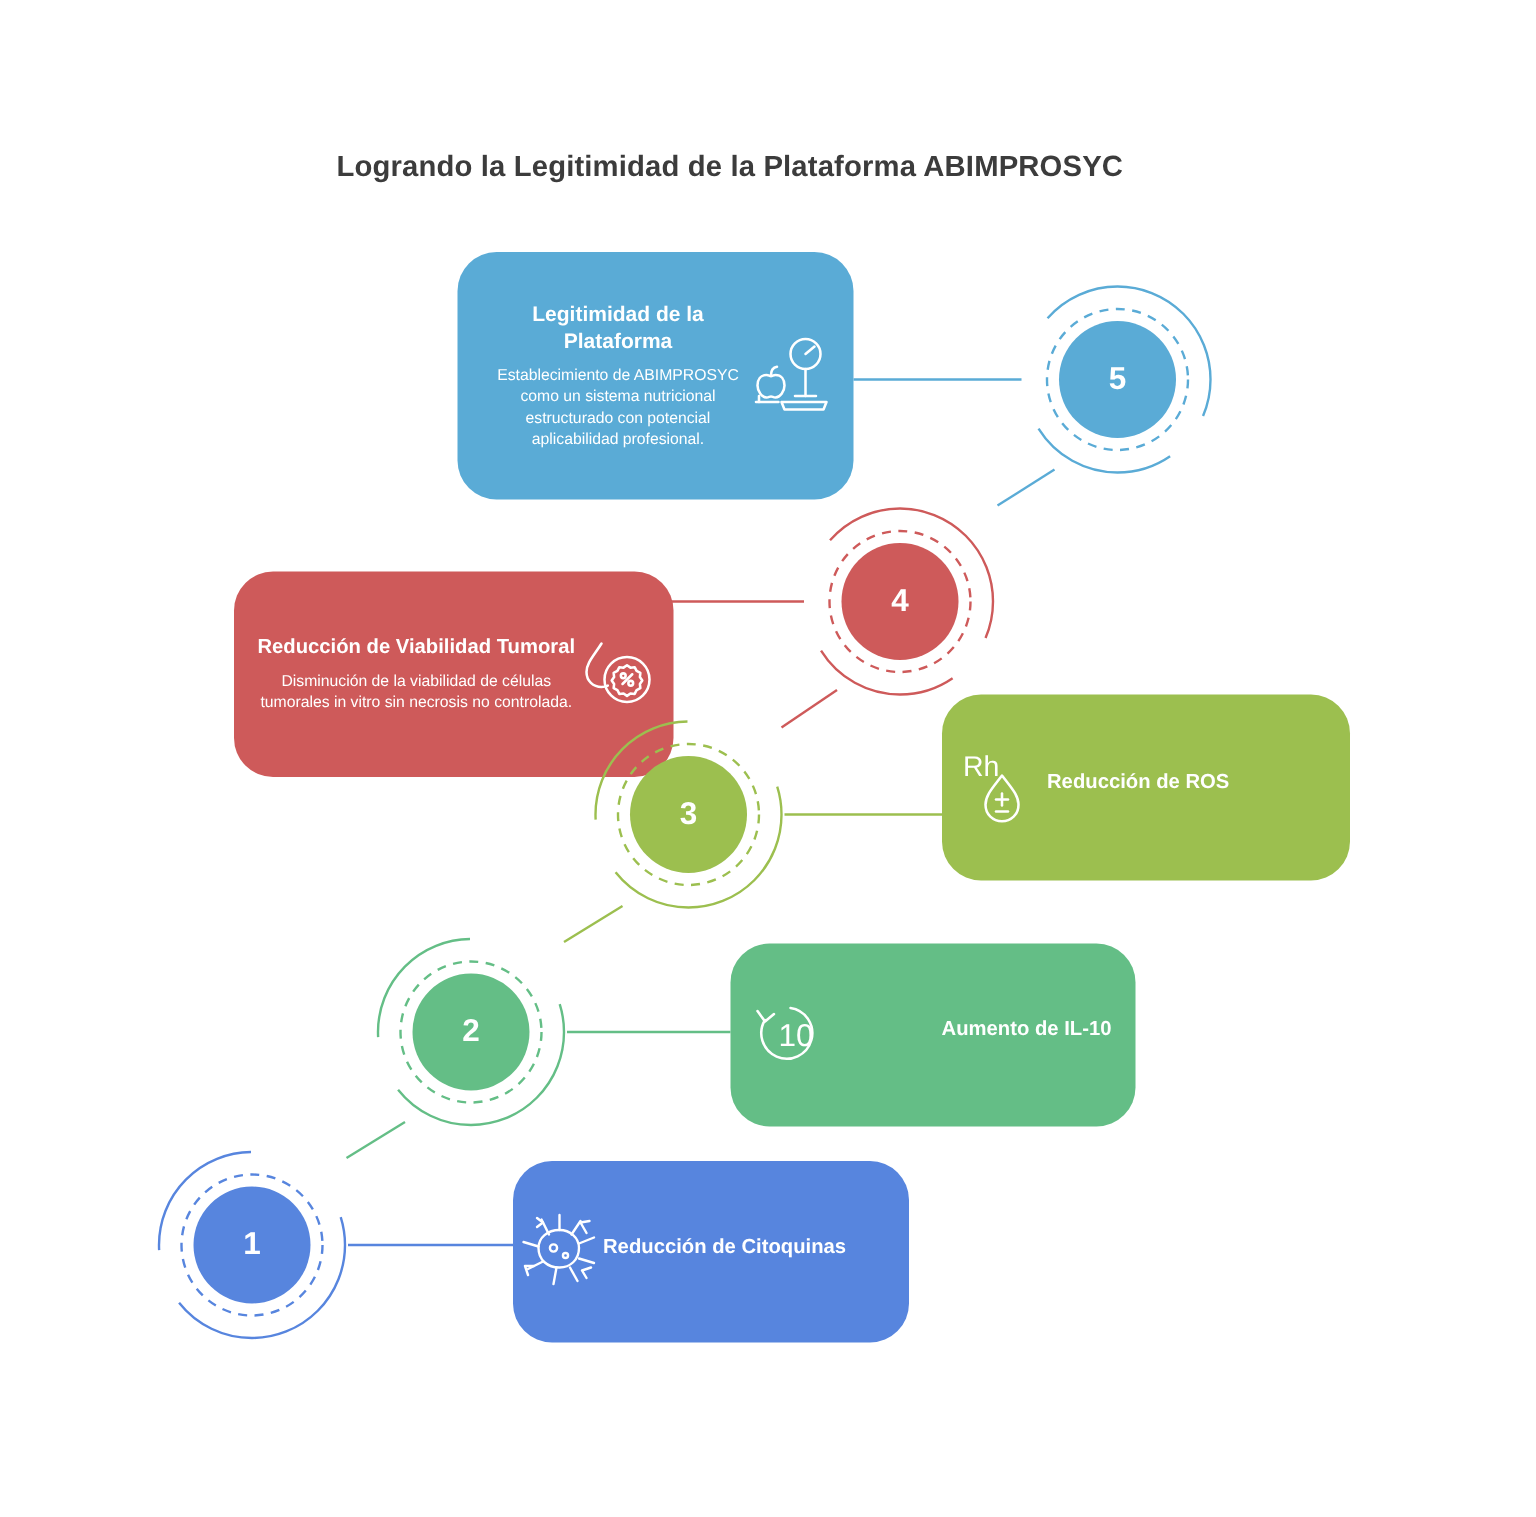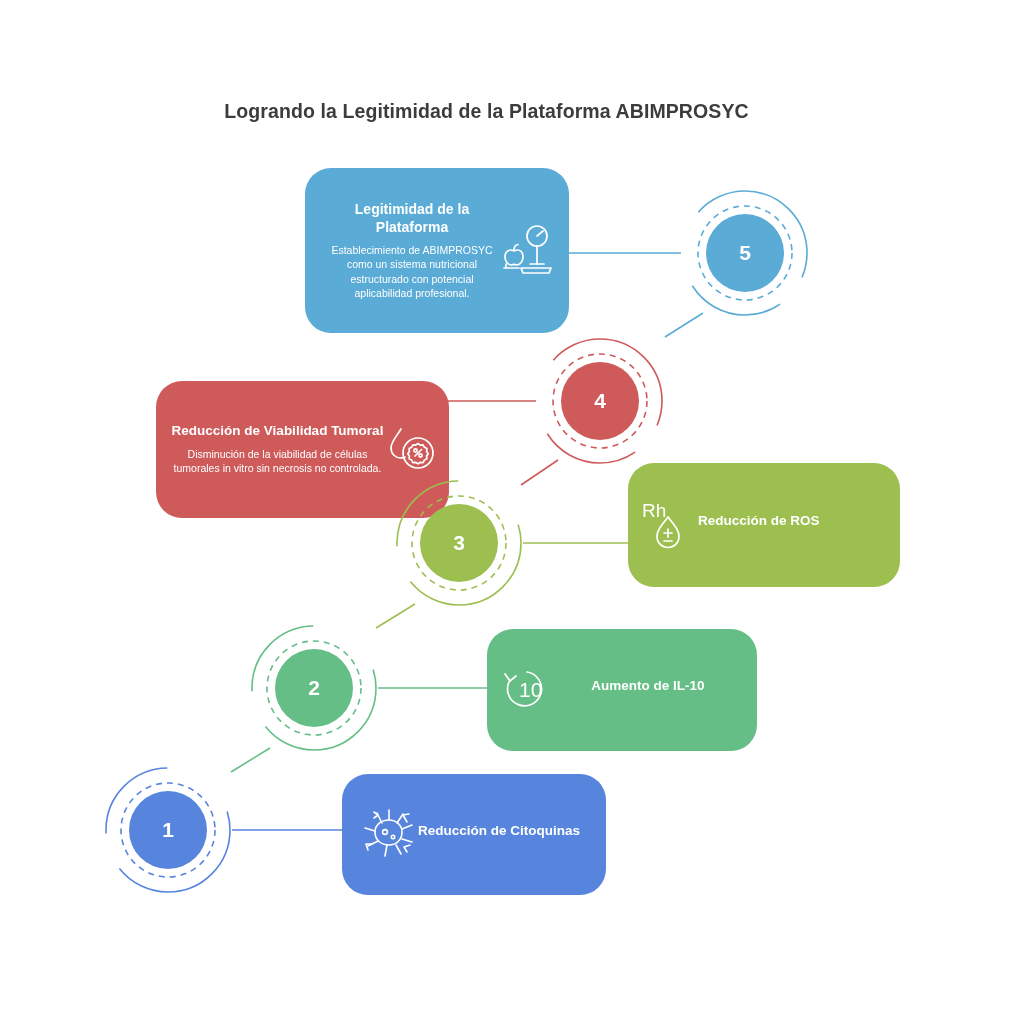--- a/index.html
+++ b/index.html
@@ -88,25 +88,25 @@
   .card--c4 .card-text { text-align: center; }
 
   
   .card--c3 { left: 628px; top: 463px; width: 272px; height: 124px; }
   .card--c3 .card-inner { padding: 0 18px 0 8px; }
   .card--c3 .card-text { text-align: left; }
 
   
   .card--c2 { left: 487px; top: 629px; width: 270px; height: 122px; }
   .card--c2 .card-inner { padding: 0 16px 0 10px; }
-  .card--c2 .card-text { text-align: center; }
+  .card--c2 .card-text { text-align: right; }
 
   
   .card--c1 { left: 342px; top: 774px; width: 264px; height: 121px; }
-  .card--c1 .card-inner { padding: 0 16px 0 18px; }
+  .card--c1 .card-inner { padding: 0 16px 0 2px; }
   .card--c1 .card-text { text-align: left; }
 
   
   .badge {
     position: absolute;
     width: 128px;
     height: 128px;
   }
   .badge svg { position: absolute; left: 0; top: 0; }
   .badge-core {

